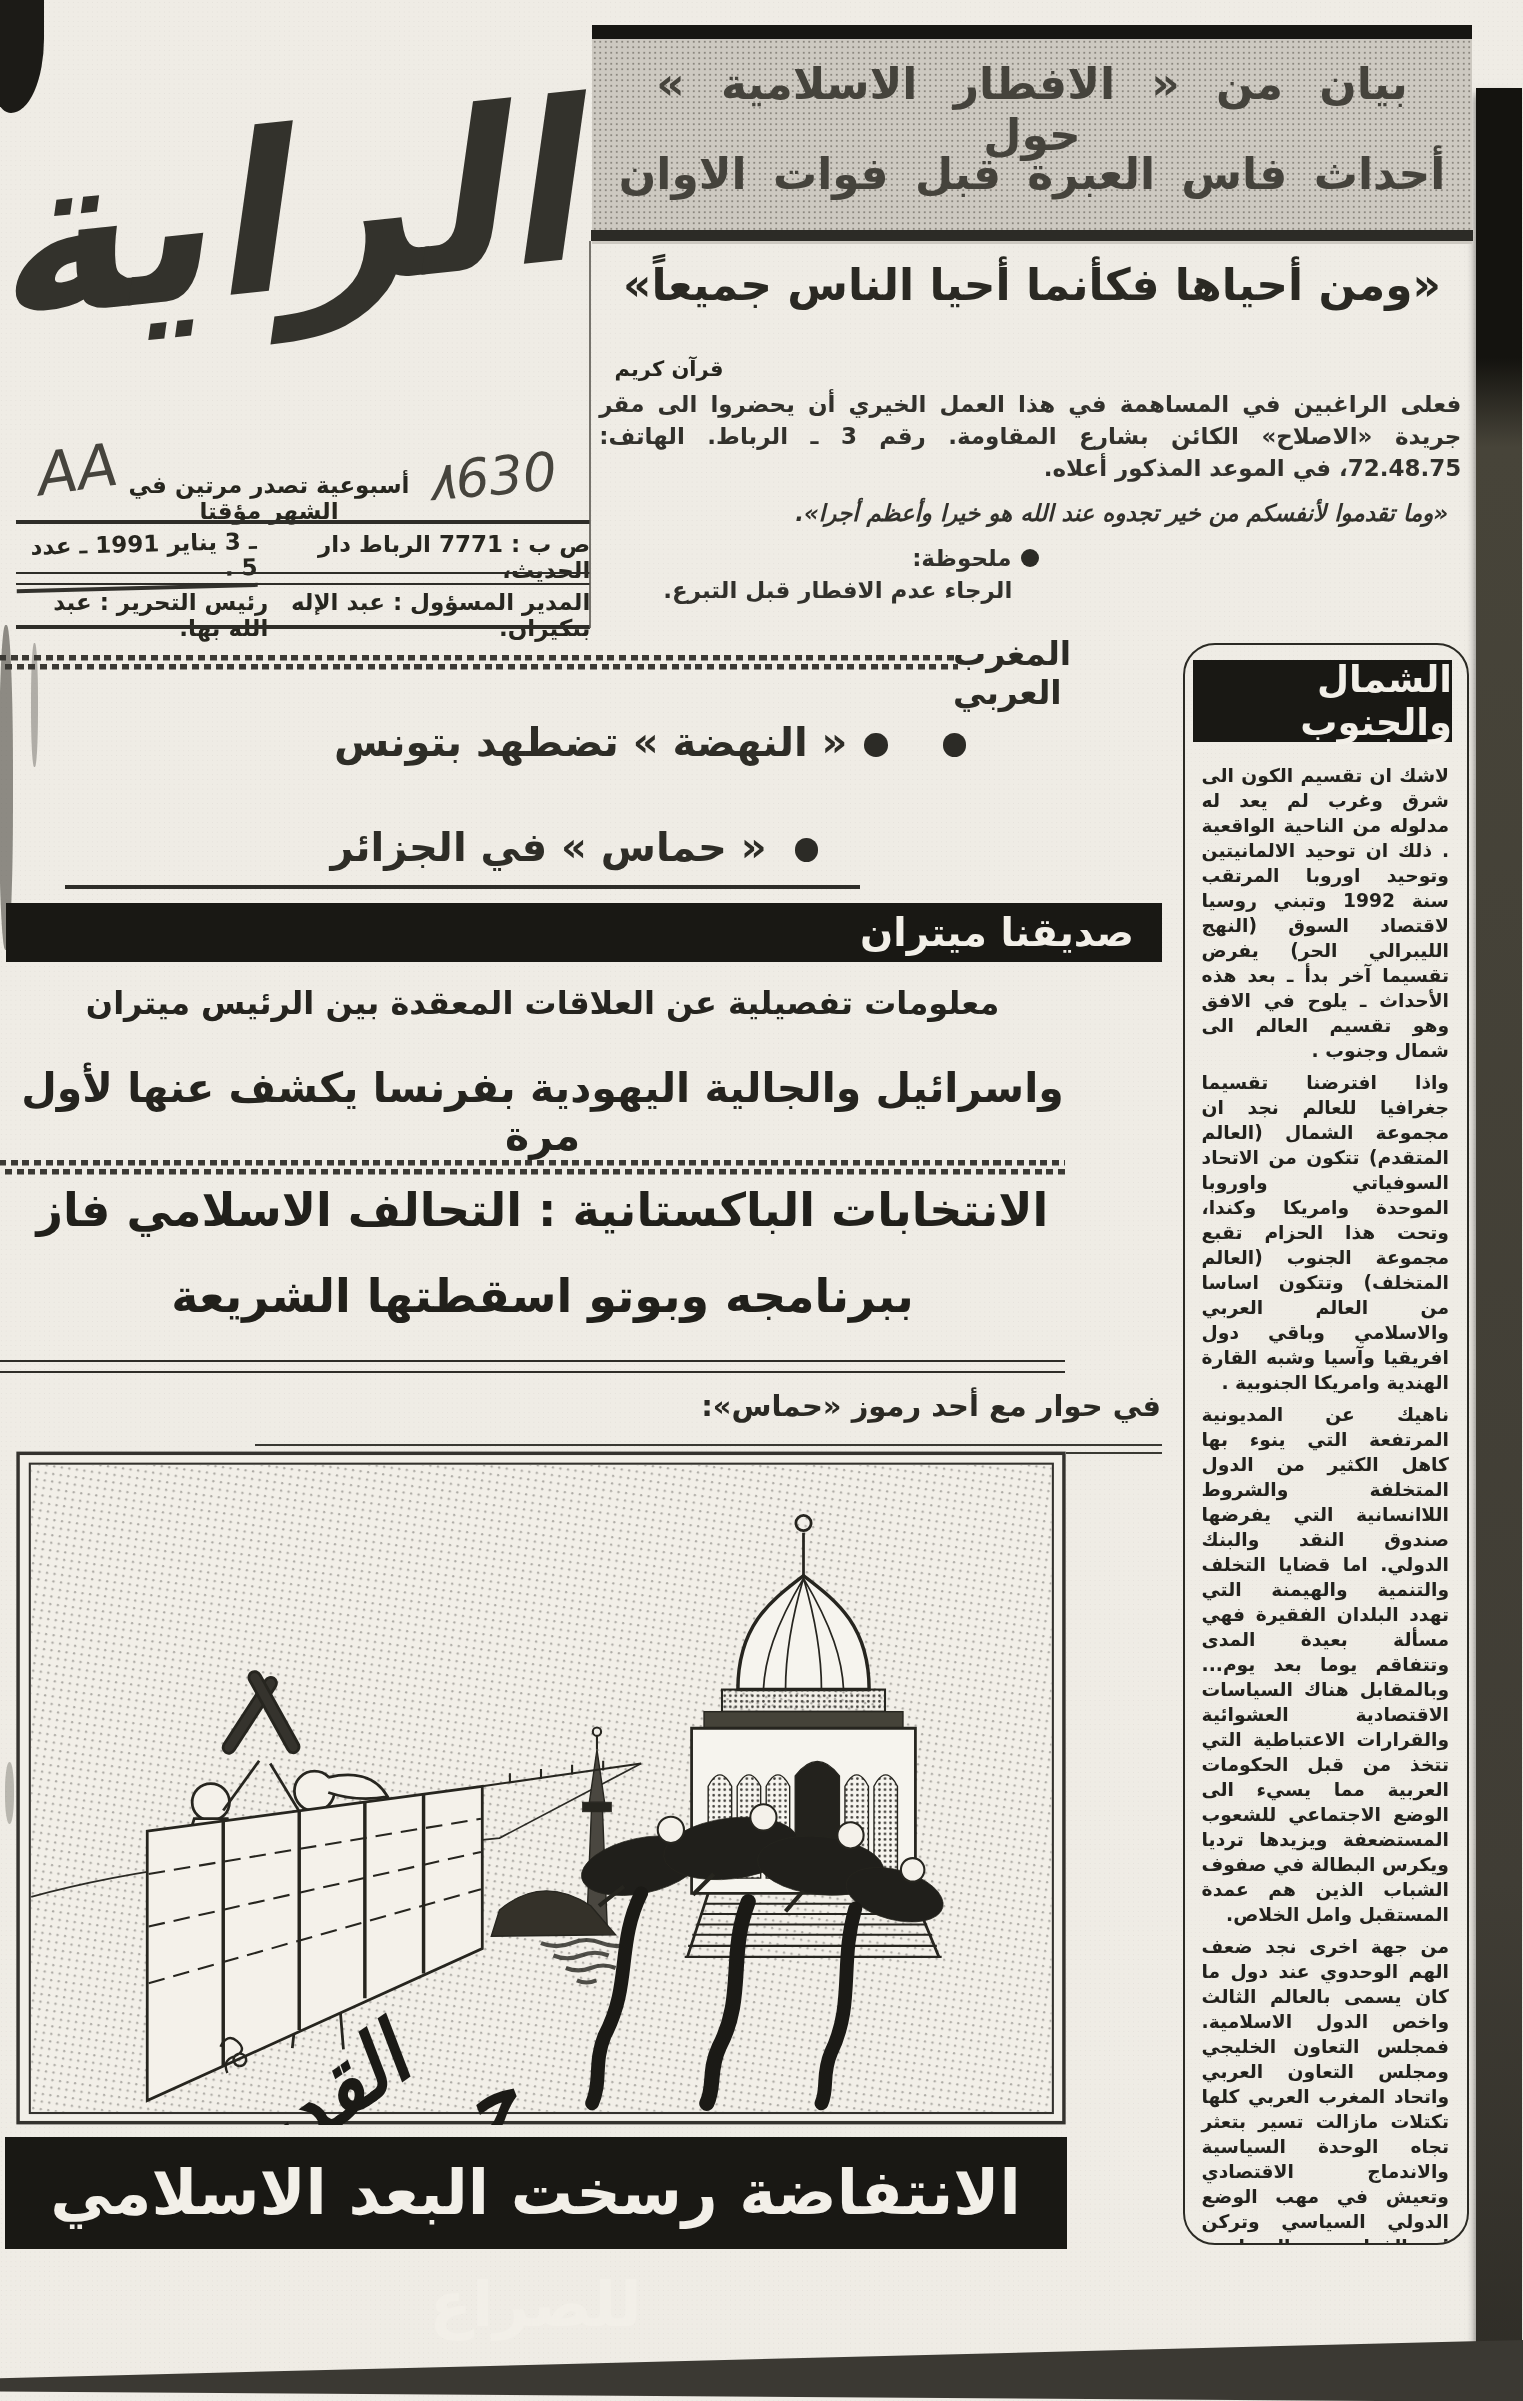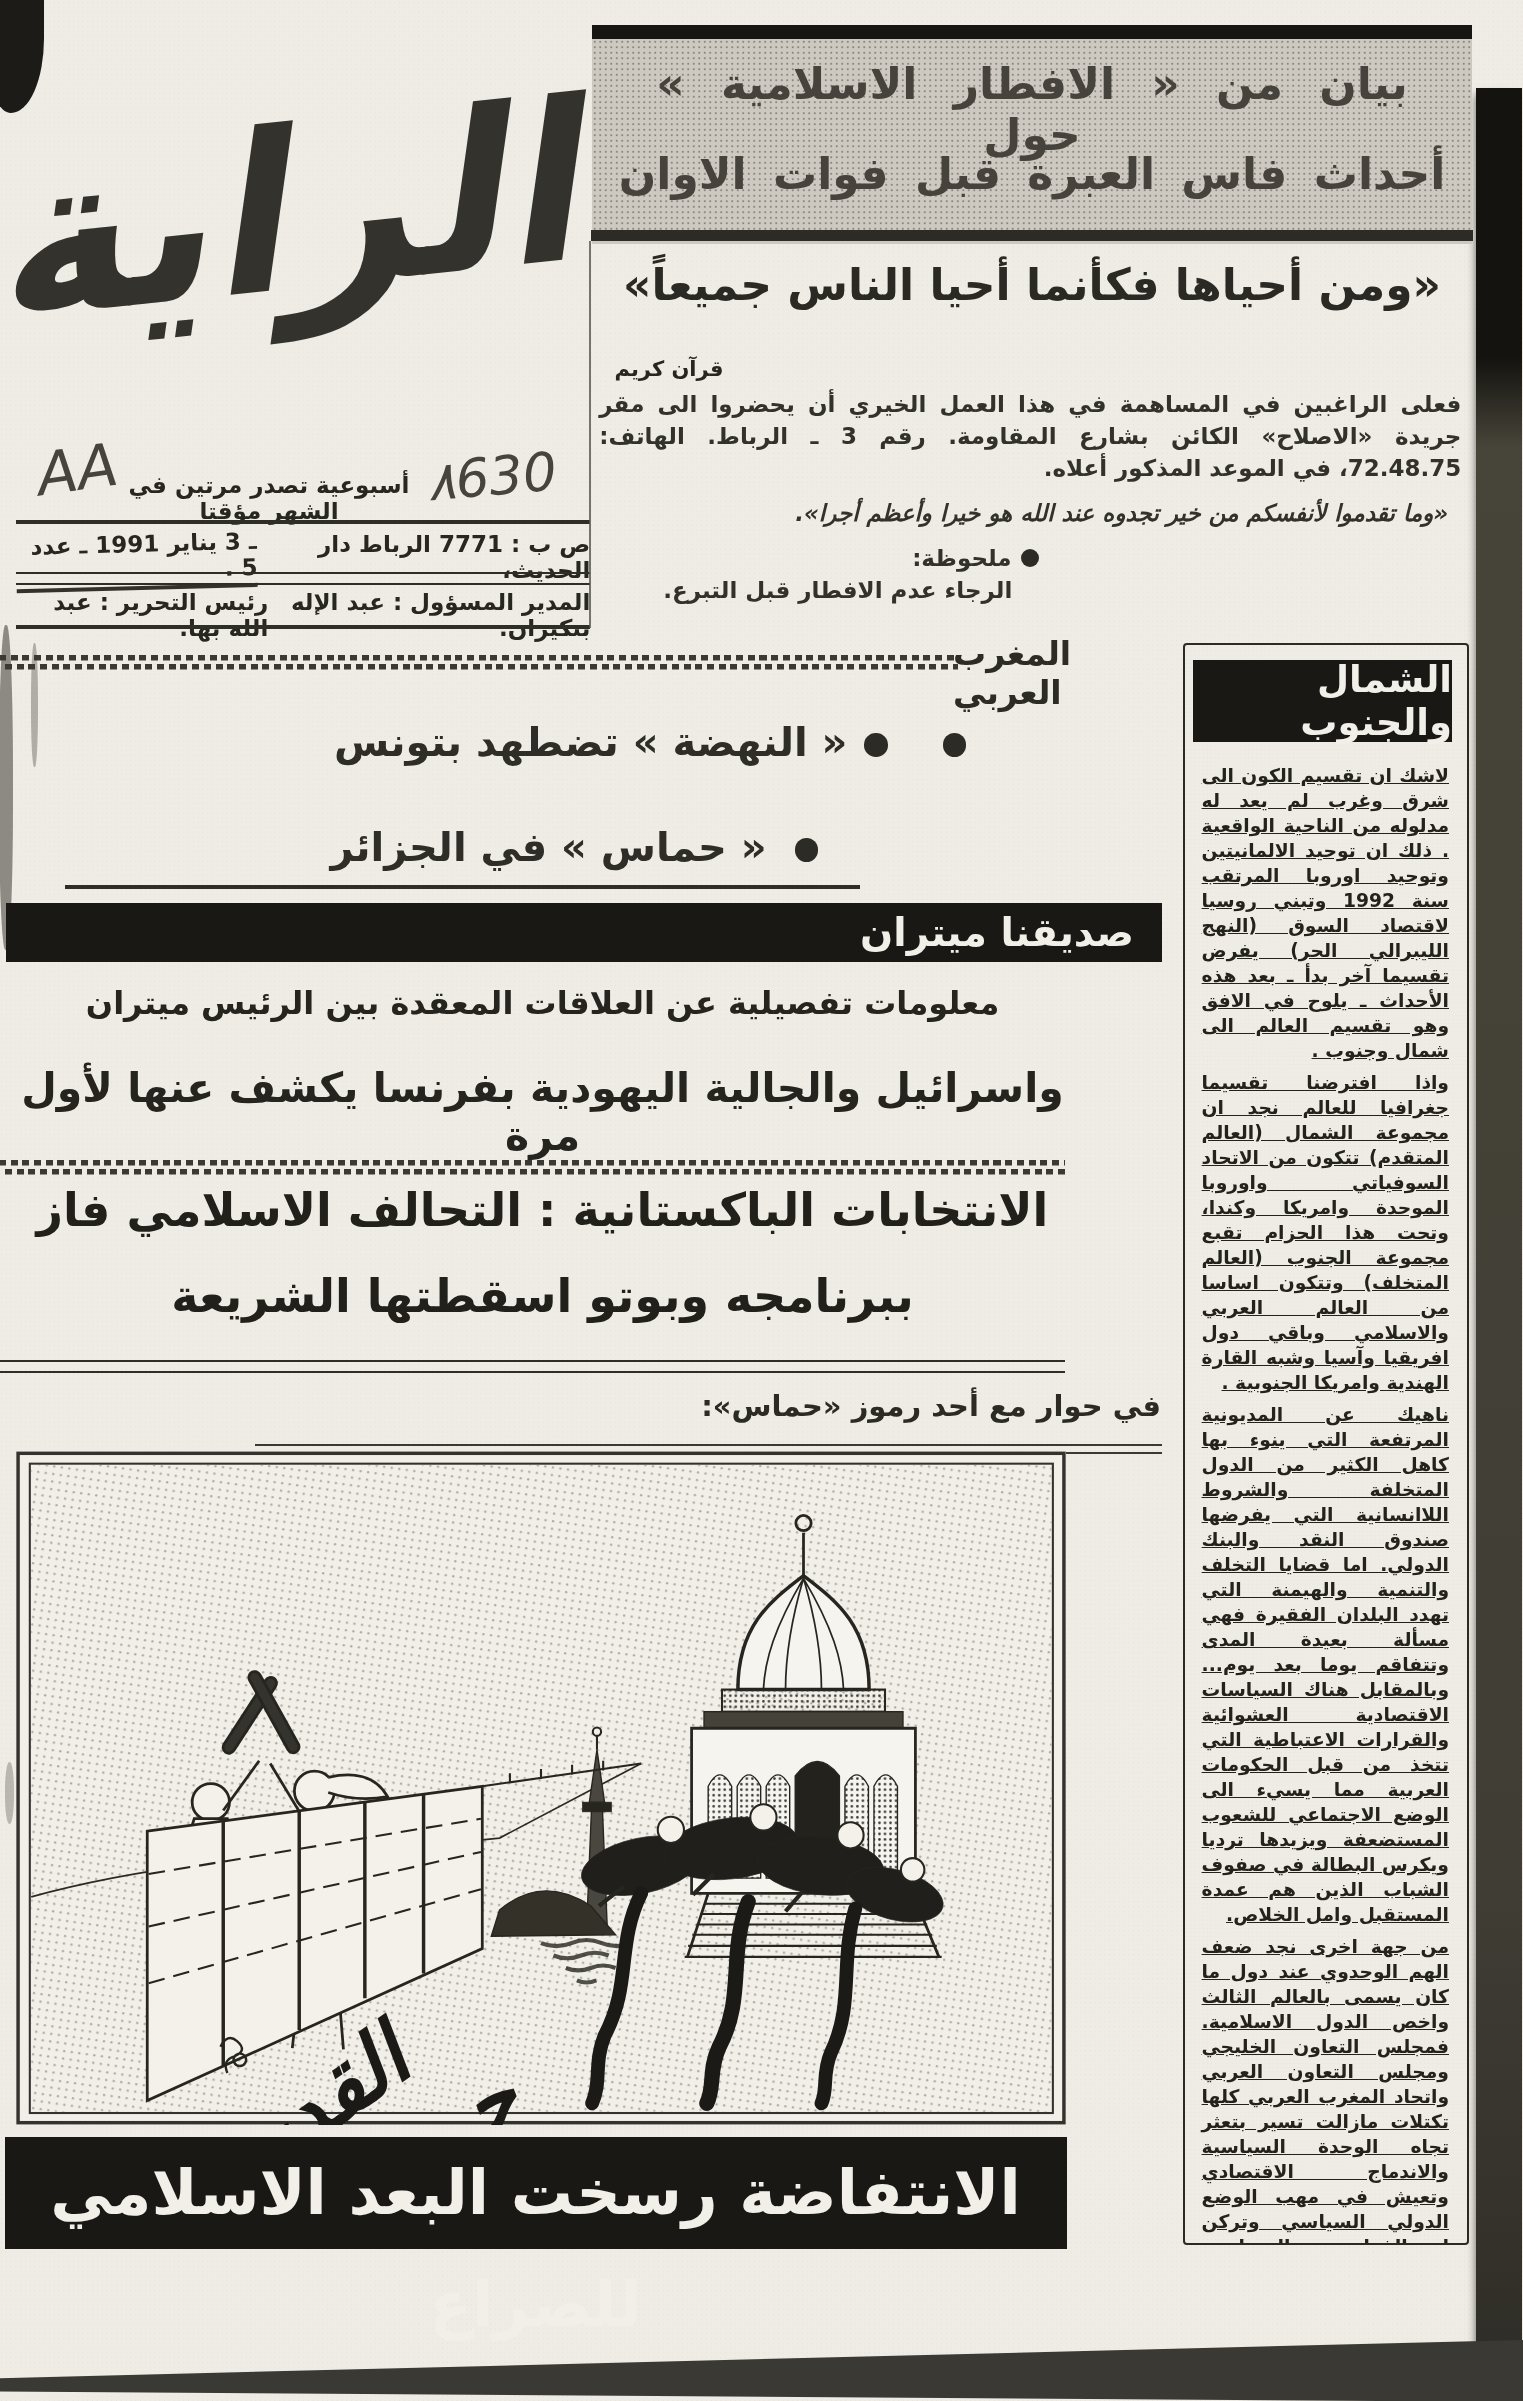--- a/index.html
+++ b/index.html
@@ -23,26 +23,26 @@
   }
   .halftone{
     background-color:#cdc9c1;
     background-image:radial-gradient(#8b877f 1px, transparent 1.2px);
     background-size:5.5px 5.5px;
   }
   .bignews{font-weight:bold;letter-spacing:0;}
   .dot{display:inline-block;width:23.5px;height:23.5px;border-radius:50%;background:#2c2b26;flex:0 0 auto;}
   .bar{background:#191814;color:#f2efe8;}
   .colbox{
-    border:2.8px solid #2b2a24;border-radius:4px;
+    border:2.8px solid #2b2a24;border-radius:32px;
     background-color:#efece5;
     background-image:radial-gradient(rgba(60,56,48,.05) 0.7px, transparent 0.8px);
     background-size:4.1px 4.1px;
   }
-  .coltext p{margin:0 0 7px 0;text-decoration:underline;}
+  .coltext p{margin:0 0 7px 0;}
   .hand{font-style:italic;color:#46443d;}
   .smudge{background:#3c3a33;opacity:.55;border-radius:45%;}
 </style>
 </head>
 <body>
 
 <div class="page">
 
   <div class="abs" style="left:1477px;top:88px;width:46px;height:2313px;
               background:linear-gradient(180deg,#14130f 0,#14130f 270px,#474439 359px,#403d35 1797px,#2e2c26 100%);

